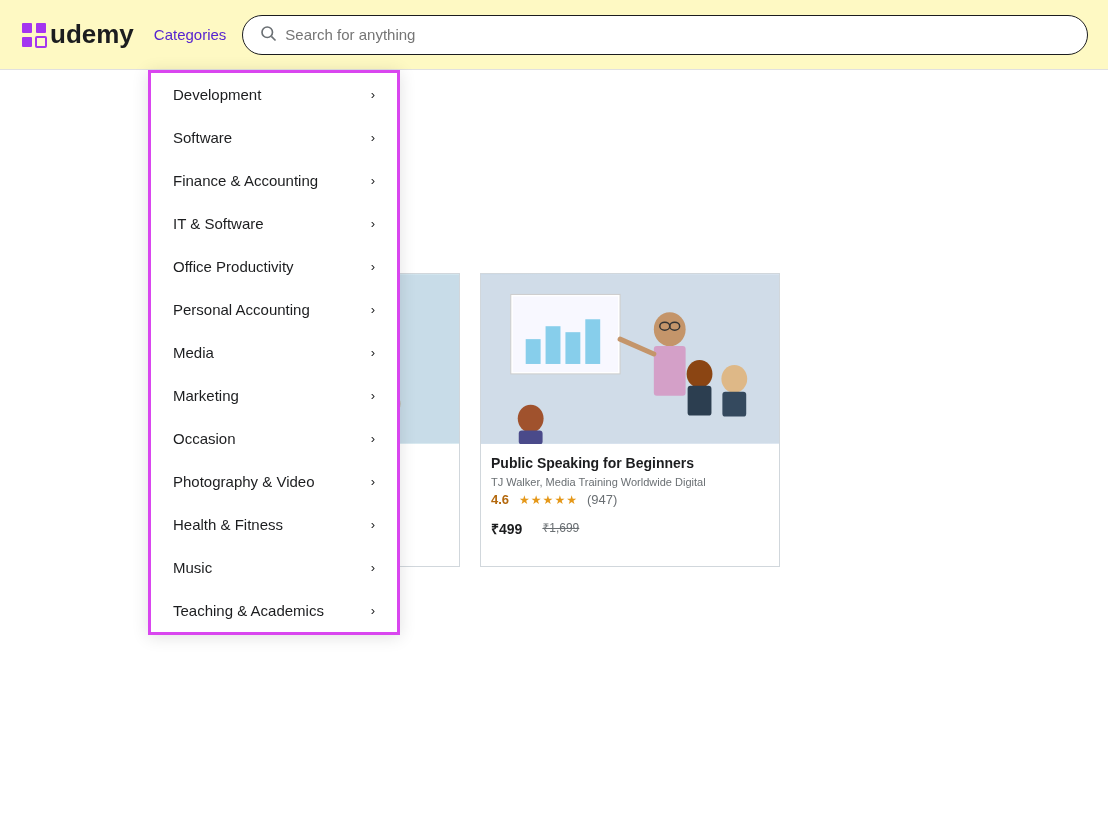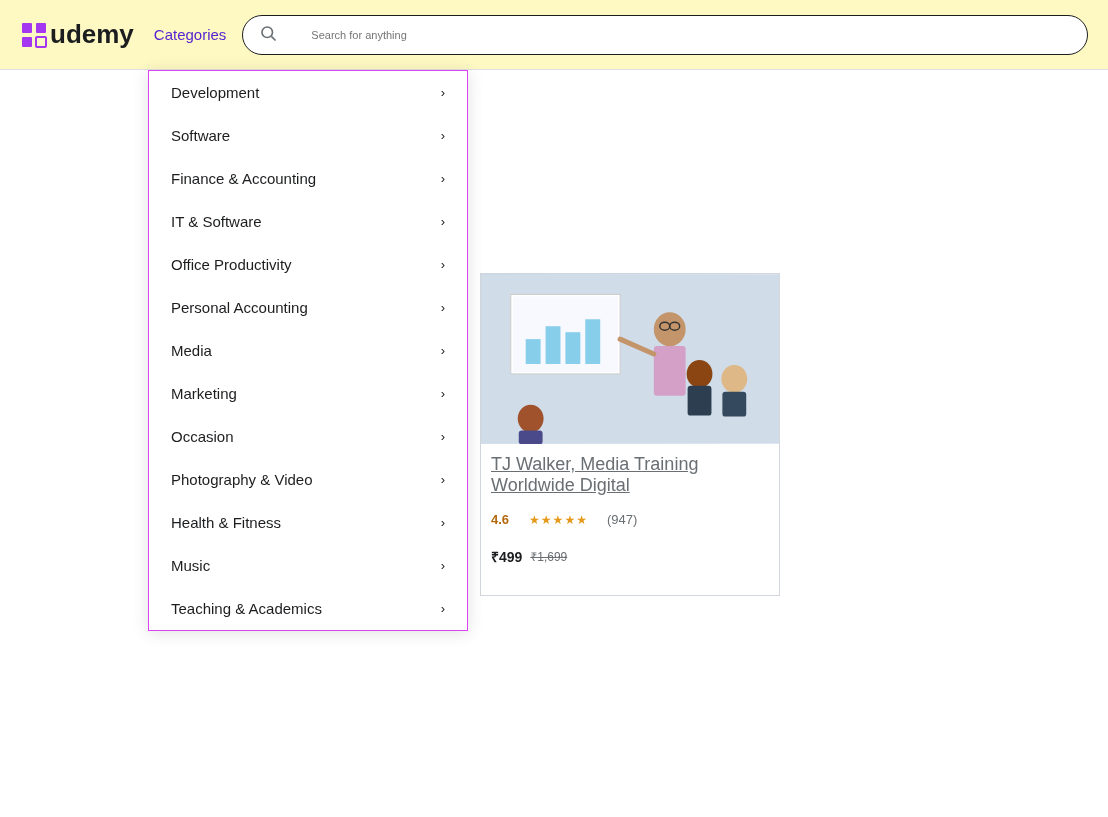--- a/index.html
+++ b/index.html
@@ -48,25 +48,24 @@
       padding: 8px 16px;
       background: #fff;
     }
     .search-icon-wrap {
       margin-right: 8px;
       color: #6a6f73;
     }
     .search-input {
       border: none;
       outline: none;
-      font-size: 11px;
+      font-size: 15px;
       color: #6a6f73;
       width: 100%;
       background: transparent;
-      margin-left: 26px;
     }
 
     
     .main-content {
       position: relative;
       padding: 40px 160px;
       padding-top: 50px;
     }
     .main-title {
       font-size: 42px;
@@ -109,30 +108,29 @@
       padding: 10px;
     }
     .card-title {
       font-size: 14px;
       font-weight: 700;
       color: #1c1d1f;
       margin-bottom: 4px;
       line-height: 1.3;
     }
     .card-author {
-      font-size: 18px;
-      color: #6a6f73;
-      margin-bottom: 16px;
-      text-decoration: underline;
+      font-size: 11px;
+      color: #6a6f73;
+      margin-bottom: 4px;
     }
     .card-rating-row {
       display: flex;
       align-items: center;
-      gap: 20px;
-      margin-bottom: 20px;
+      gap: 10px;
+      margin-bottom: 12px;
     }
     .card-rating-num {
       font-size: 13px;
       font-weight: 700;
       color: #b4690e;
     }
     .stars {
       display: flex;
       gap: 1px;
     }
@@ -143,42 +141,41 @@
     .star-half {
       font-size: 12px;
       color: #e59819;
     }
     .card-reviews {
       font-size: 13px;
       color: #6a6f73;
     }
     .card-price-row {
       display: flex;
-      align-items: center;
-      gap: 8px;
+      gap: 20px;
     }
     .card-price {
       font-size: 14px;
       font-weight: 700;
       color: #1c1d1f;
     }
     .card-orig-price {
       font-size: 12px;
       color: #6a6f73;
       text-decoration: line-through;
     }
 
     
     .dropdown-overlay {
       position: absolute;
       top: 70px;
       left: 148px;
-      width: 320px;
+      width: 252px;
       background: #fff;
-      border: 1px solid #d946ef;
+      border: 3px solid #d946ef;
       box-shadow: 0 2px 16px rgba(0,0,0,0.12);
       z-index: 200;
       text-align: right;
     }
     .dropdown-item {
       display: flex;
       align-items: center;
       justify-content: space-between;
       padding: 13px 22px;
       cursor: pointer;
@@ -311,20 +308,21 @@
           <ellipse cx="220" cy="100" rx="13" ry="14" fill="#8b4513"></ellipse>
           <ellipse cx="255" cy="105" rx="13" ry="14" fill="#deb887"></ellipse>
           <rect x="208" y="112" width="24" height="30" fill="#2c3e50" rx="3"></rect>
           <rect x="243" y="118" width="24" height="25" fill="#34495e" rx="3"></rect>
 
           <ellipse cx="50" cy="145" rx="13" ry="14" fill="#a0522d"></ellipse>
           <rect x="38" y="157" width="24" height="14" fill="#4a4a8a" rx="3"></rect>
         </svg>
       </div>
       <div class="card-body">
+        <div class="card-title">Public Speaking for Beginners</div>
         <div class="card-author">TJ Walker, Media Training Worldwide Digital</div>
         <div class="card-rating-row">
           <span class="card-rating-num">4.6</span>
           <div class="stars">
             <span class="star">★</span>
             <span class="star">★</span>
             <span class="star">★</span>
             <span class="star">★</span>
             <span class="star-half">★</span>
           </div>

